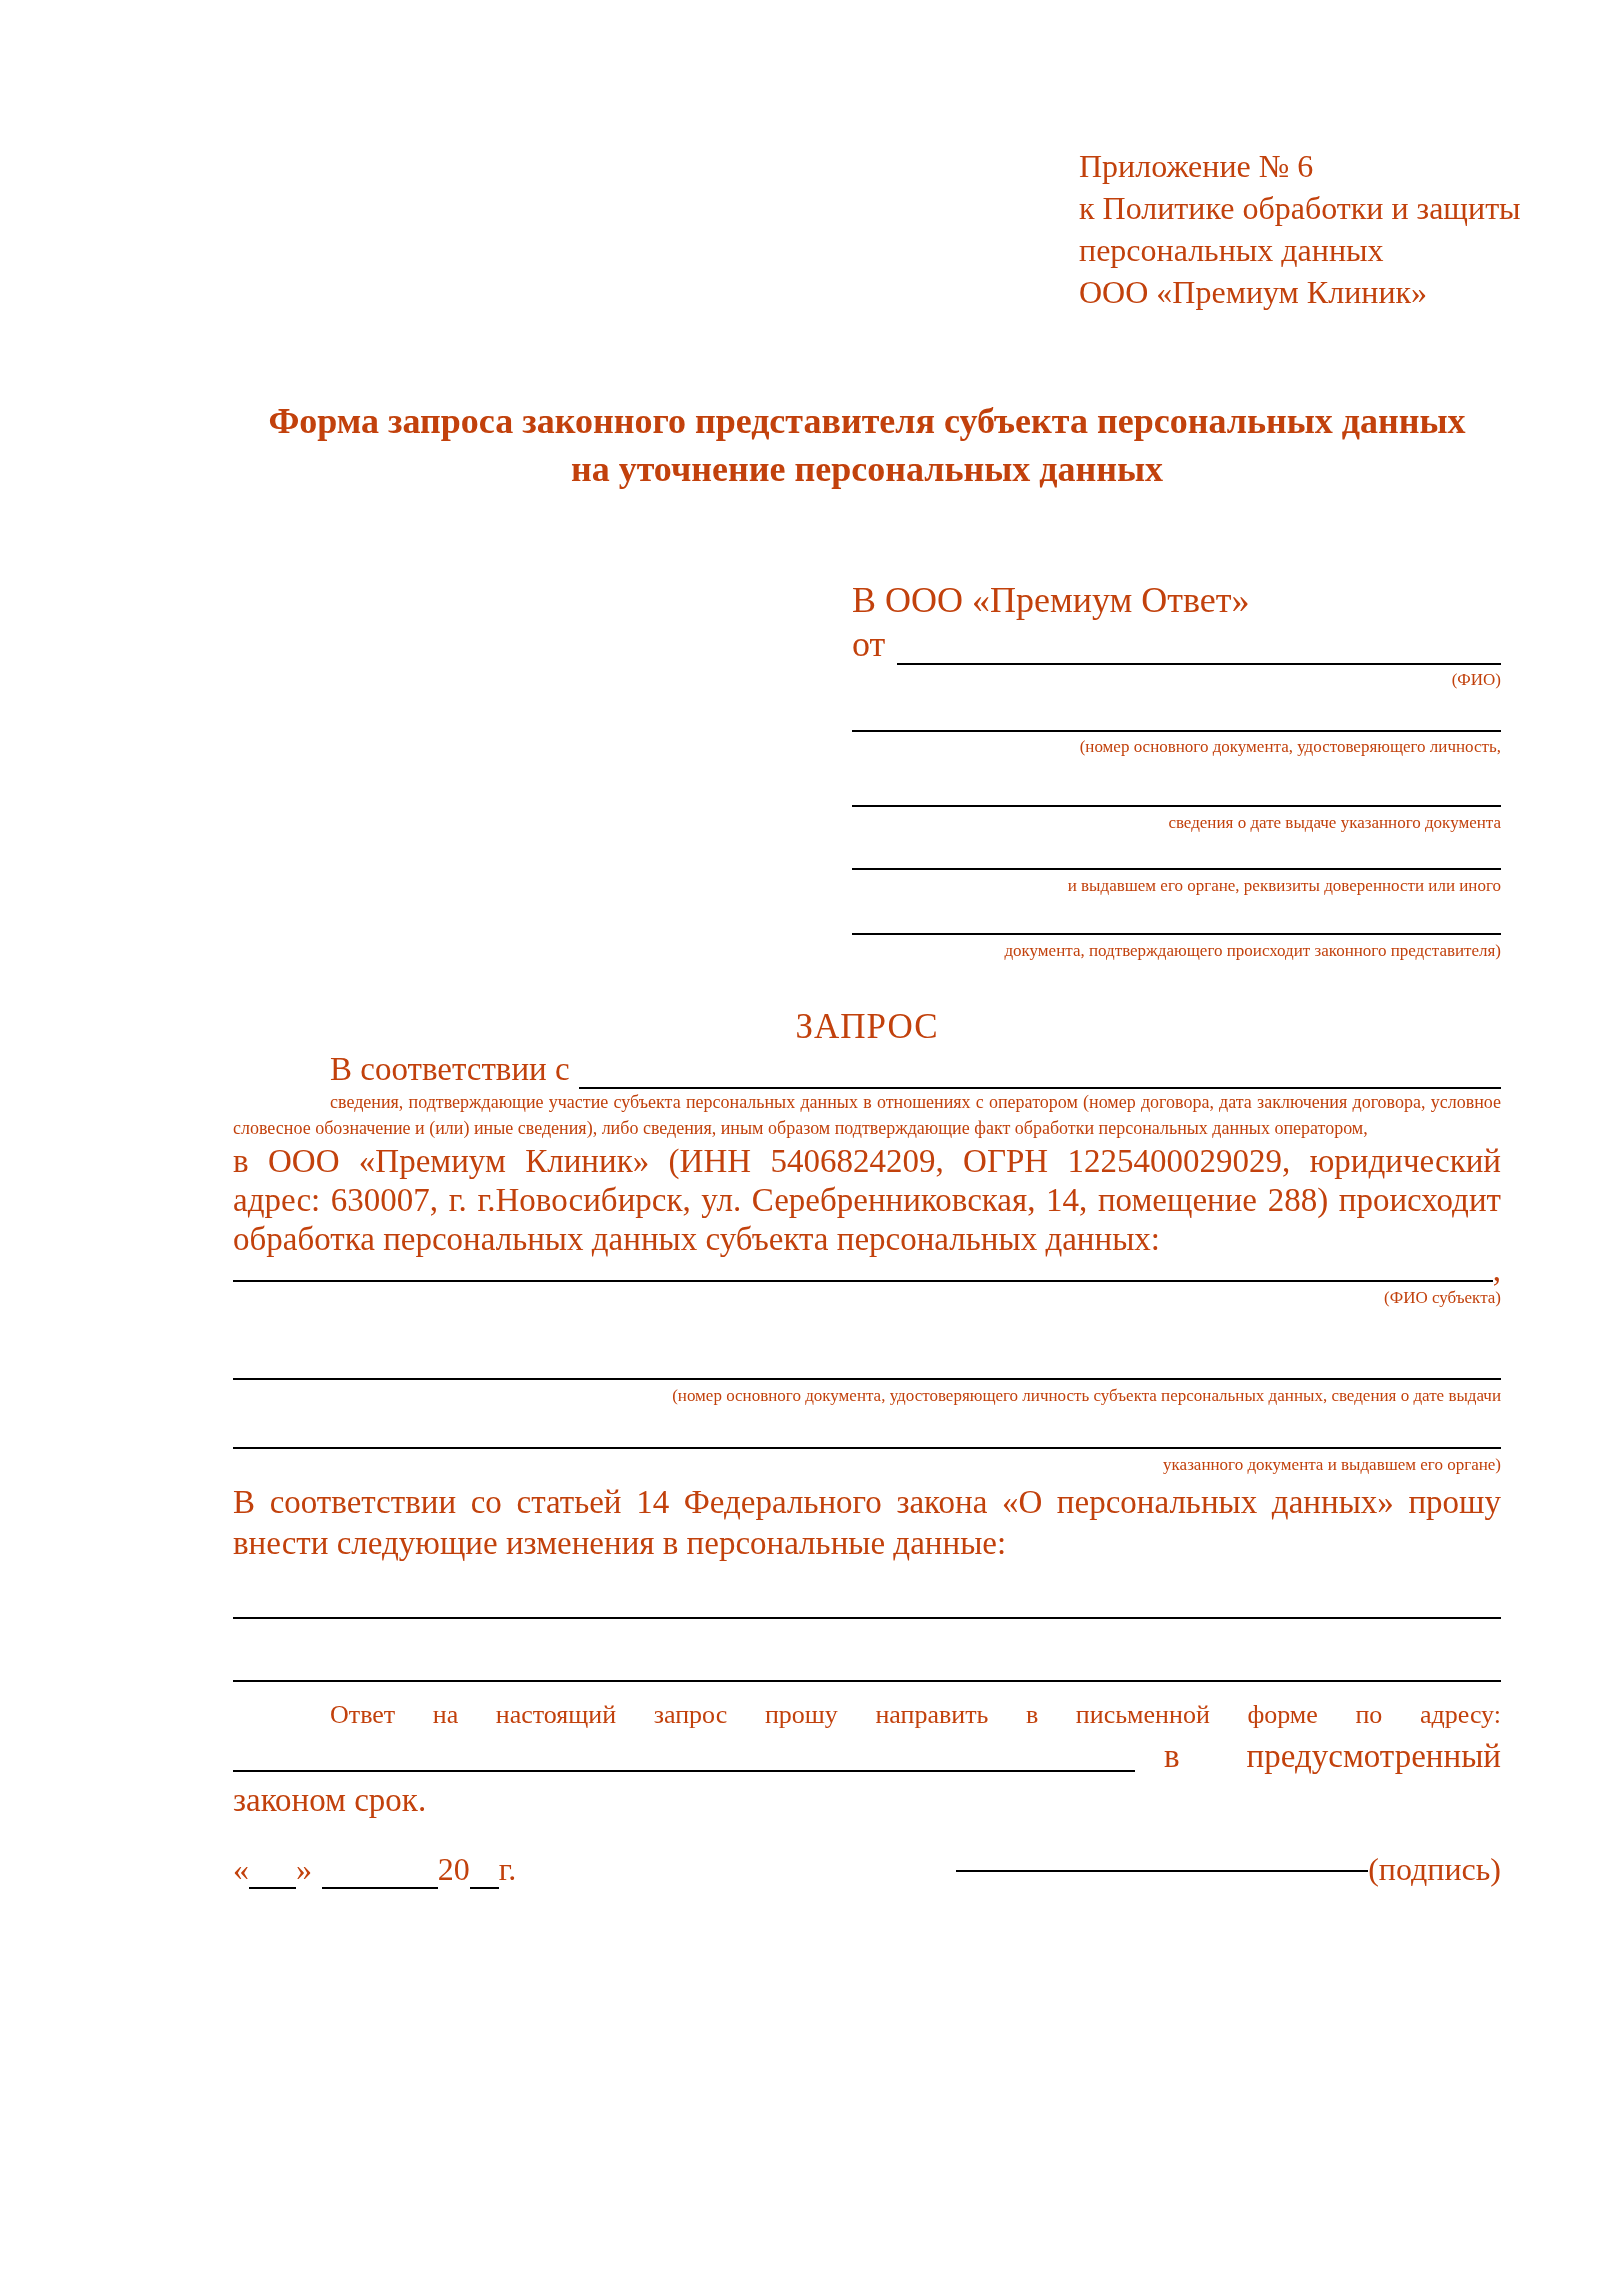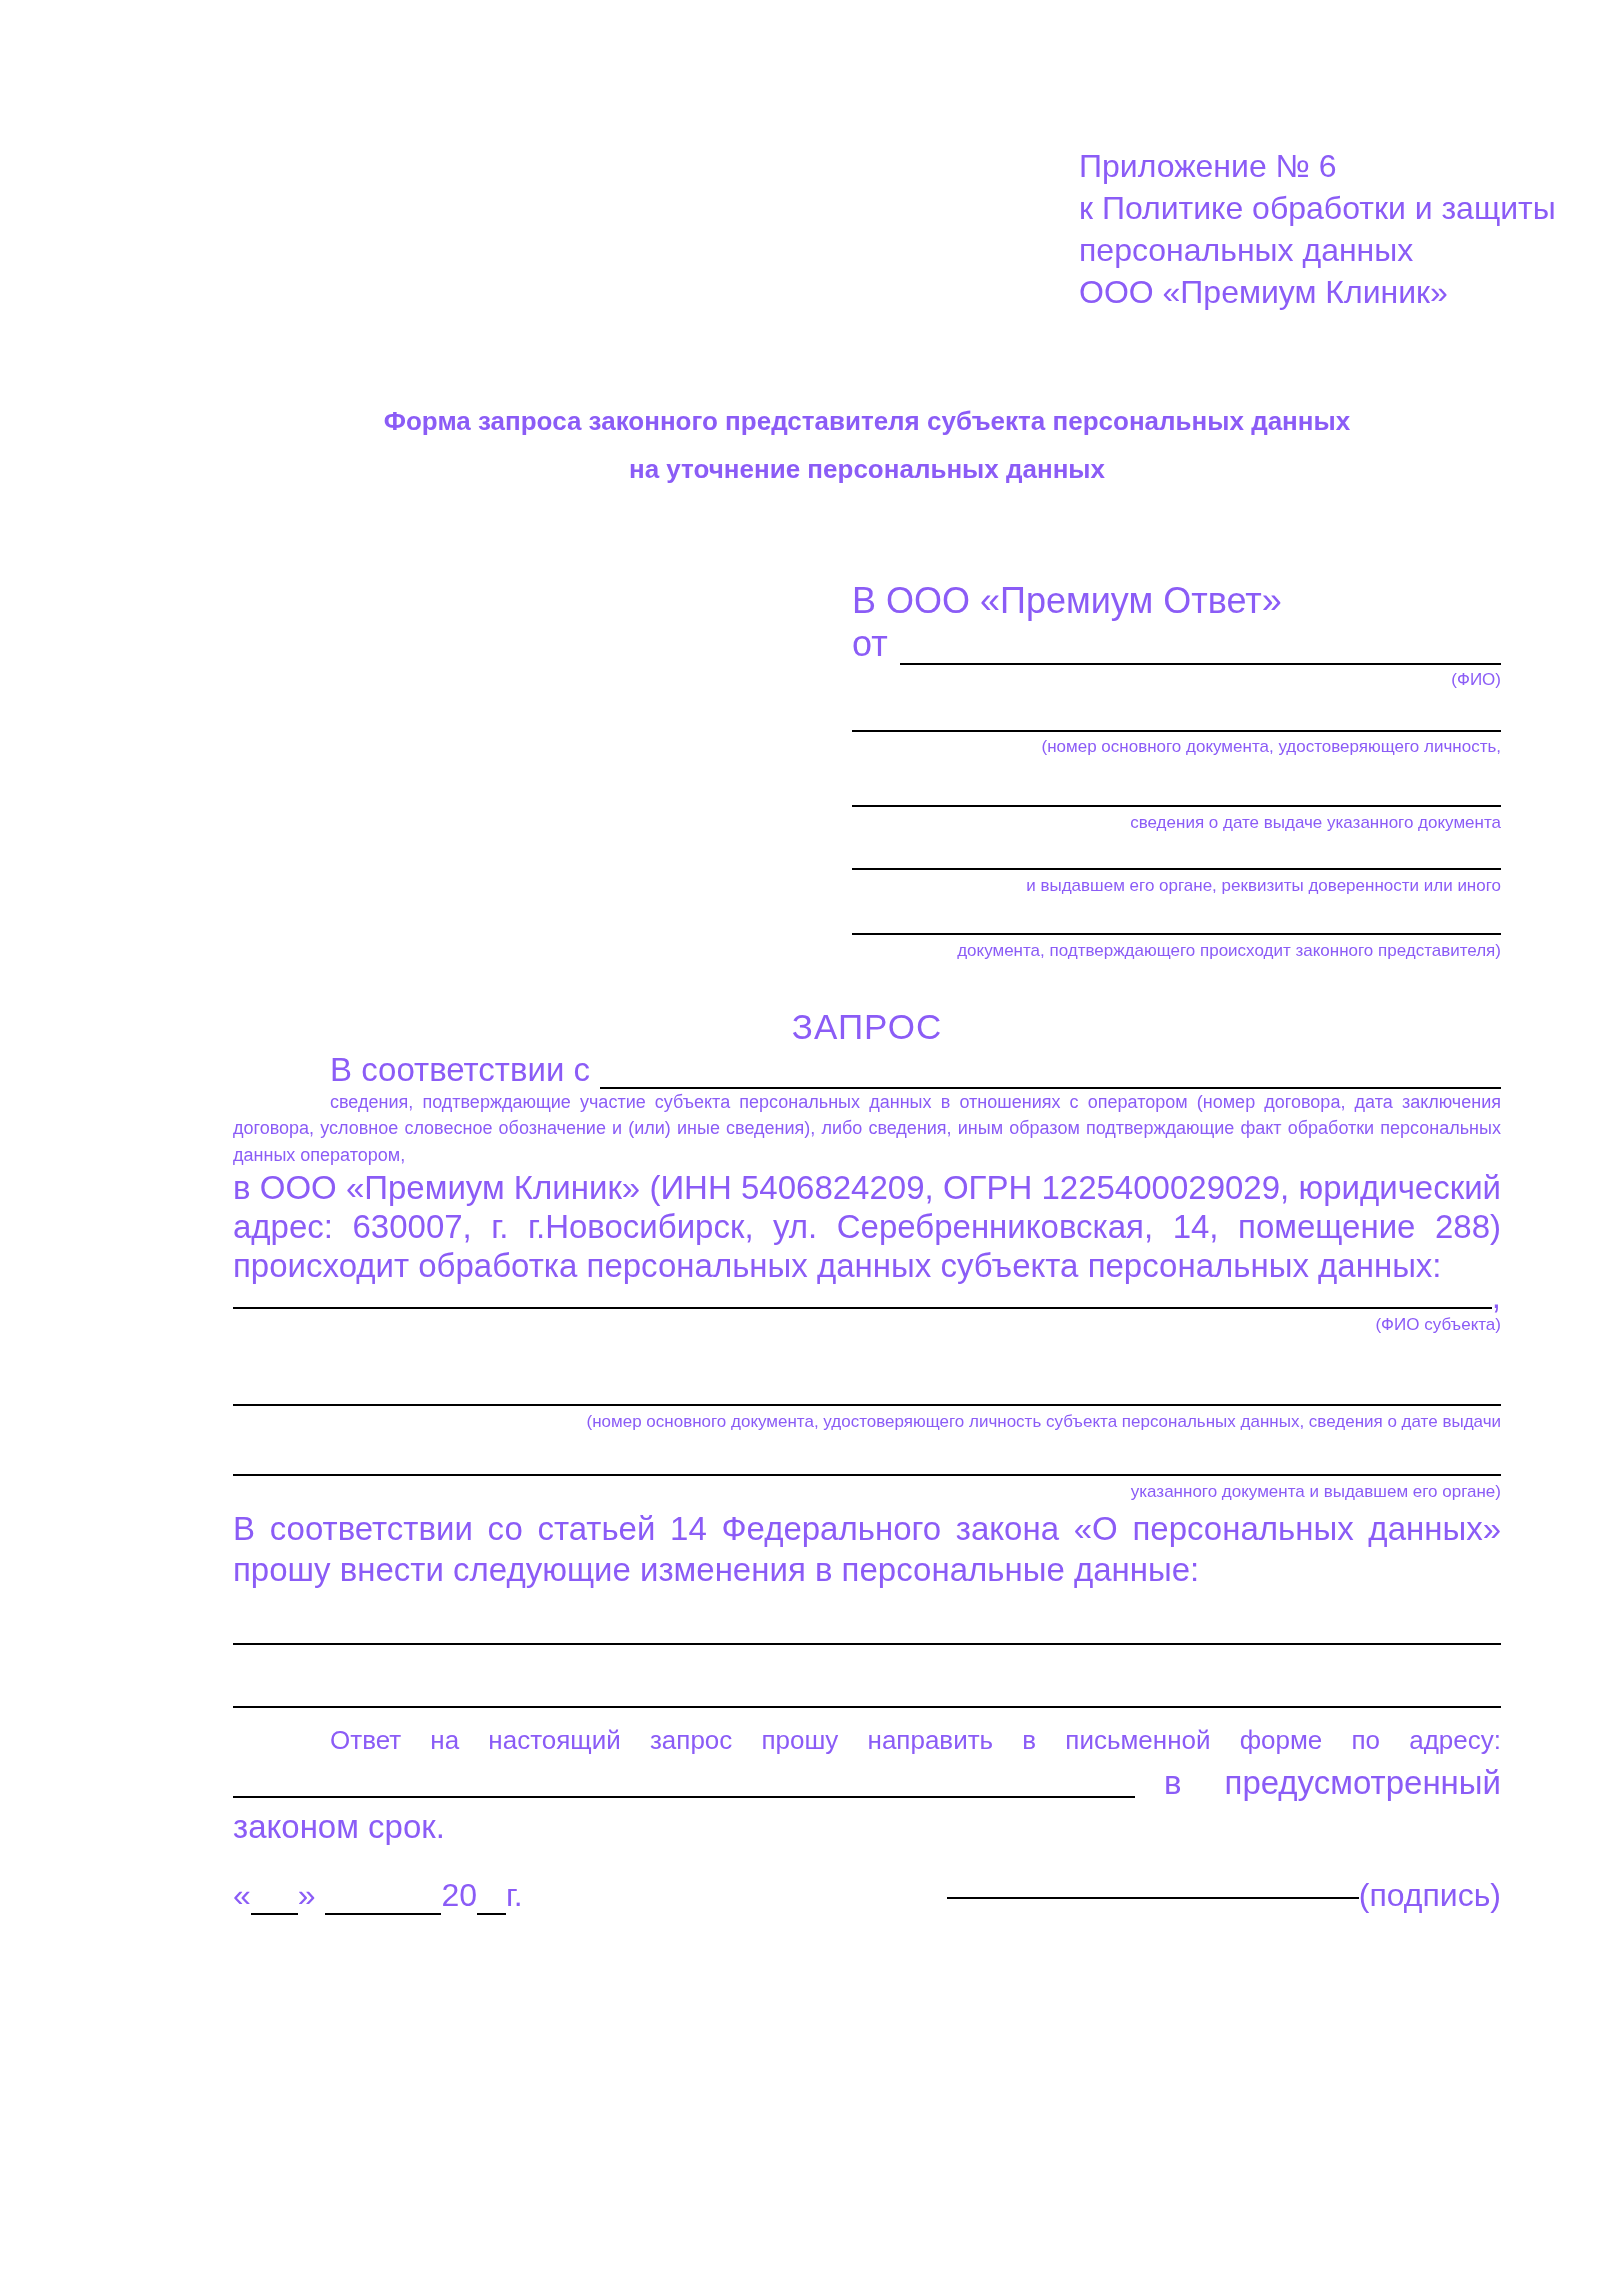--- a/index.html
+++ b/index.html
@@ -1,31 +1,31 @@
 <!DOCTYPE html>
 <html><head>
 <meta charset="utf-8">
 <style>
   html,body { margin:0; padding:0; background:#ffffff; }
   .page {
     position:relative;
     width:1621px; height:2293px;
     box-sizing:border-box;
     background:#ffffff;
-    color:#8b5cf6;
-    font-family:Liberation Sans, sans-serif;
+    color:#c2410c;
+    font-family:Liberation Serif, serif;
     padding:145px 120px 59px 233px;
     overflow:hidden;
   }
   
   .header-block { margin-left:846px; font-size:32px; line-height:42px; }
   .header-block div { white-space:nowrap; }
 
   
-  .form-title { margin-top:84px; text-align:center; font-weight:bold; font-size:26px; line-height:48px; }
+  .form-title { margin-top:84px; text-align:center; font-weight:bold; font-size:36px; line-height:48px; }
 
   
   .addressee { margin-top:86px; margin-left:619px; width:649px; font-size:36px; }
   .addr-to { line-height:43px; white-space:nowrap; }
   .from-row { display:flex; align-items:flex-end; height:43px; }
   .from-line { flex:1 1 auto; border-bottom:2.9px solid #000; margin-left:11.8px; }
   .cap { font-size:17px; line-height:25.5px; text-align:right; }
   .fio-cap { margin-top:2px; margin-left:47px; }
   .blank-line { height:0; border-bottom:2.9px solid #000; }
   .bl-1 { margin-top:37px; } .bl-2 { margin-top:45px; }

